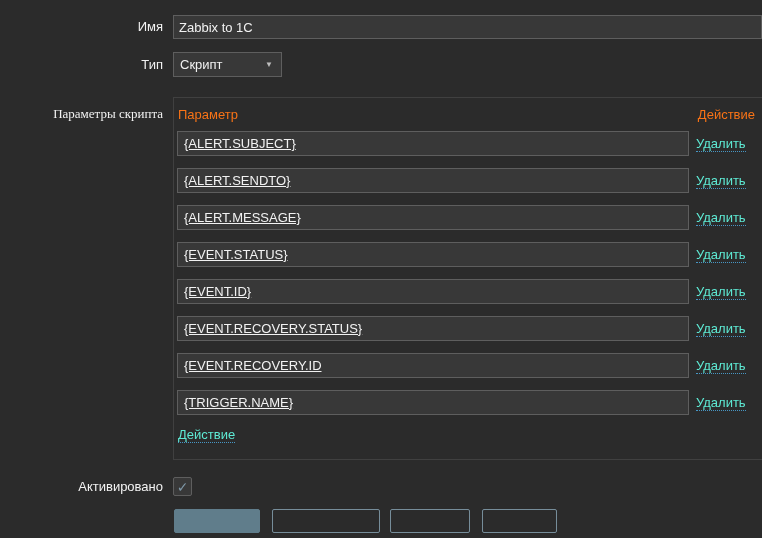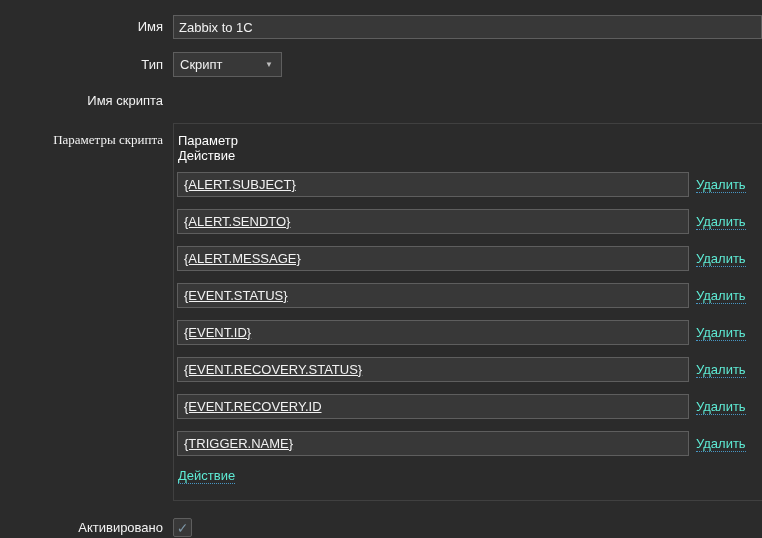--- a/index.html
+++ b/index.html
@@ -68,22 +68,21 @@
     flex: 1;
     border-top: 1px solid #404040;
     border-left: 1px solid #404040;
     border-bottom: 1px solid #404040;
     padding: 0 0 17px 3px;
   }
   .params-header {
     display: flex;
     justify-content: space-between;
     padding: 9px 7px 9px 1px;
-    color: #ffffff;
-    flex-direction: column;
+    color: #f97316;
   }
   .param-row {
     display: flex;
     align-items: center;
     margin-bottom: 12px;
   }
   .param-input {
     width: 512px;
     height: 25px;
     background: #383838;
@@ -151,21 +150,20 @@
 
   <div class="form-row row-type">
     <div class="label-cell">Тип</div>
     <div class="select-box">
       <span>Скрипт</span>
       <span class="arrow">▼</span>
     </div>
   </div>
 
   <div class="form-row row-script">
-    <div class="label-cell">Имя скрипта</div>
   </div>
 
   <div class="form-row row-params">
     <div class="label-cell">Параметры скрипта</div>
     <div class="params-box">
       <div class="params-header">
         <span>Параметр</span>
         <span>Действие</span>
       </div>
 

